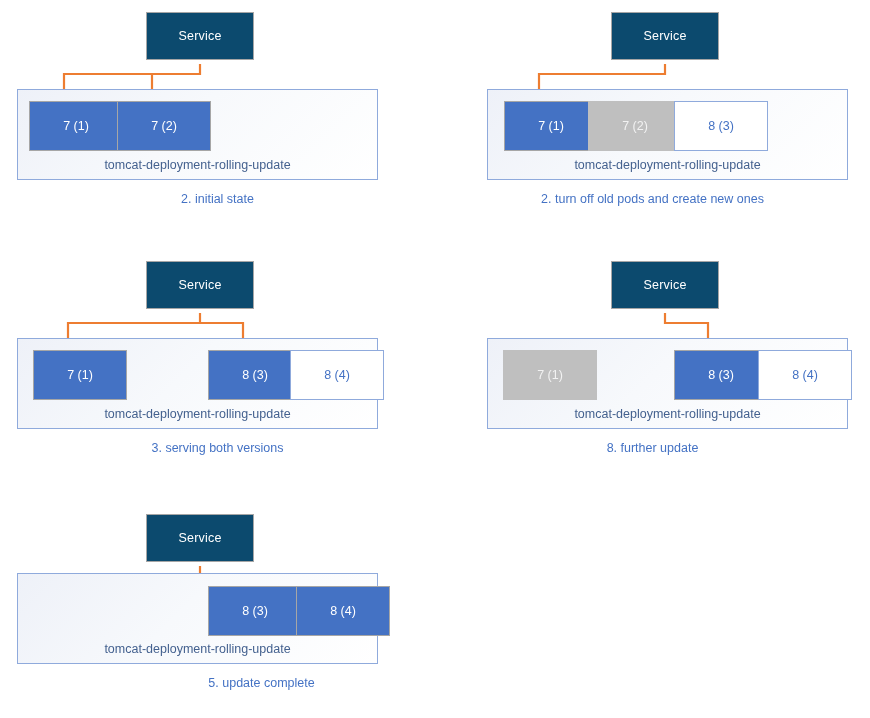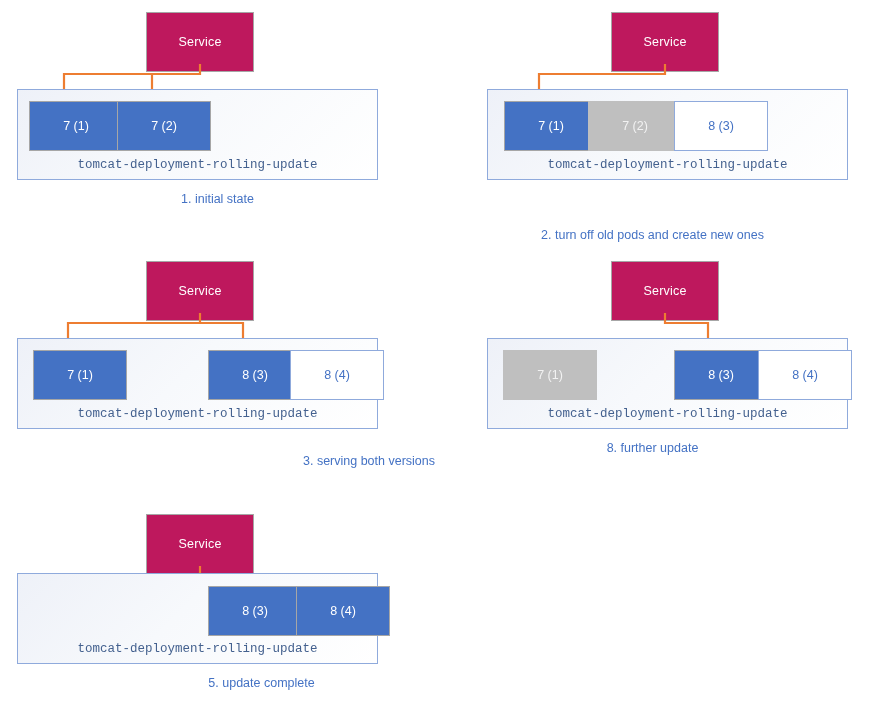--- a/index.html
+++ b/index.html
@@ -18,39 +18,38 @@
   .panel {
     position: absolute;
     width: 435px;
     height: 240px;
   }
 
   
   .service-box {
     position: absolute;
     width: 108px;
-    height: 60px;
-    background: #be185d;
+    height: 48px;
+    background: #0c4a6e;
     border: 1px solid #A6A6A6;
     box-sizing: border-box;
     color: #FFFFFF;
     font-size: 12.5px;
     display: flex;
     align-items: center;
     justify-content: center;
     letter-spacing: .2px;
   }
 
   
   .deployment {
     position: absolute;
     border: 1px solid #8FAADC;
     box-sizing: border-box;
     background: linear-gradient(135deg, #EEF1F8 0%, #F7F9FC 45%, #FFFFFF 100%);
-    font-family: Liberation Mono, monospace;
   }
   .deployment-label {
     position: absolute;
     left: 0;
     right: 0;
     bottom: 7px;
     text-align: center;
     font-size: 12.5px;
     color: #44618F;
   }
@@ -119,21 +118,21 @@
     <polygon points="146,94 158,94 152,106" fill="#ED7D31"></polygon>
   </svg>
 
   <div class="deployment" style="left:17px; top:89px; width:361px; height:91px;">
     <div class="deployment-label">tomcat-deployment-rolling-update</div>
   </div>
 
   <div class="pod active" style="left:29px; top:101px;">7 (1)</div>
   <div class="pod active" style="left:117px; top:101px;">7 (2)</div>
 
-  <div class="caption" style="top:192px;">1. initial state</div>
+  <div class="caption" style="top:192px;">2. initial state</div>
 </div>
 
 <div class="panel" style="left:435px; top:0px;">
 
   <div class="service-box" style="left:176px; top:12px;">Service</div>
 
   <svg class="arrows">
     <g stroke="#ED7D31" stroke-width="2.2" fill="none">
       <path d="M230,64 L230,74 L104,74 L104,94"></path>
     </g>
@@ -141,21 +140,21 @@
   </svg>
 
   <div class="deployment" style="left:52px; top:89px; width:361px; height:91px;">
     <div class="deployment-label">tomcat-deployment-rolling-update</div>
   </div>
 
   <div class="pod active" style="left:69px; top:101px;">7 (1)</div>
   <div class="pod terminating" style="left:153px; top:101px;">7 (2)</div>
   <div class="pod pending" style="left:239px; top:101px;">8 (3)</div>
 
-  <div class="caption" style="top:192px;margin-top:36px;">2. turn off old pods and create new ones</div>
+  <div class="caption" style="top:192px;">2. turn off old pods and create new ones</div>
 </div>
 
 <div class="panel" style="left:0px; top:245px;">
 
   <div class="service-box" style="left:146px; top:16px;">Service</div>
 
   <svg class="arrows">
     <g stroke="#ED7D31" stroke-width="2.2" fill="none">
       <path d="M200,68 L200,78 L68,78 L68,98"></path>
       <path d="M200,78 L243,78 L243,98"></path>
@@ -165,21 +164,21 @@
   </svg>
 
   <div class="deployment" style="left:17px; top:93px; width:361px; height:91px;">
     <div class="deployment-label">tomcat-deployment-rolling-update</div>
   </div>
 
   <div class="pod active" style="left:33px; top:105px;">7 (1)</div>
   <div class="pod active" style="left:208px; top:105px;">8 (3)</div>
   <div class="pod pending" style="left:290px; top:105px;">8 (4)</div>
 
-  <div class="caption" style="top:209px;text-align:right;">3. serving both versions</div>
+  <div class="caption" style="top:196px;">3. serving both versions</div>
 </div>
 
 <div class="panel" style="left:435px; top:245px;">
 
   <div class="service-box" style="left:176px; top:16px;">Service</div>
 
   <svg class="arrows">
     <g stroke="#ED7D31" stroke-width="2.2" fill="none">
       <path d="M230,68 L230,78 L273,78 L273,100"></path>
     </g>

